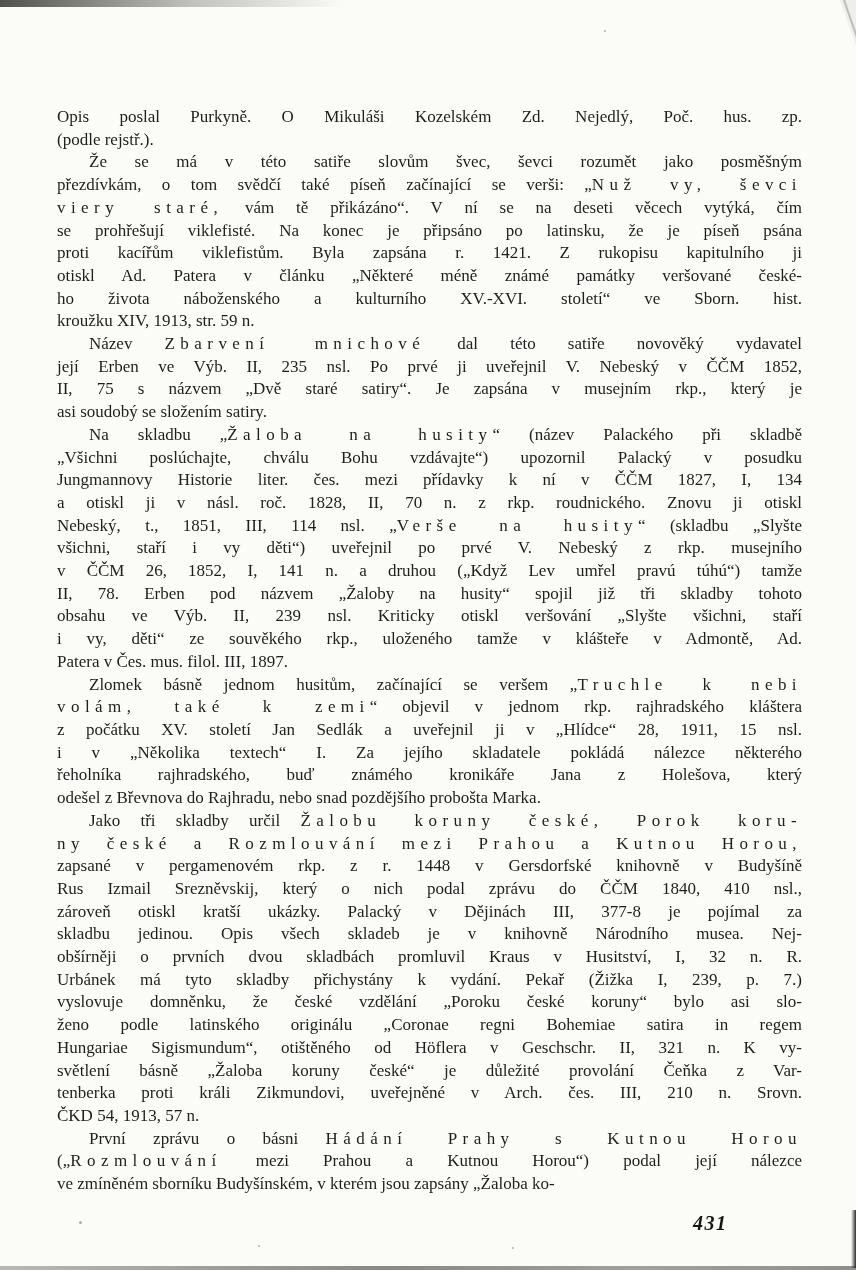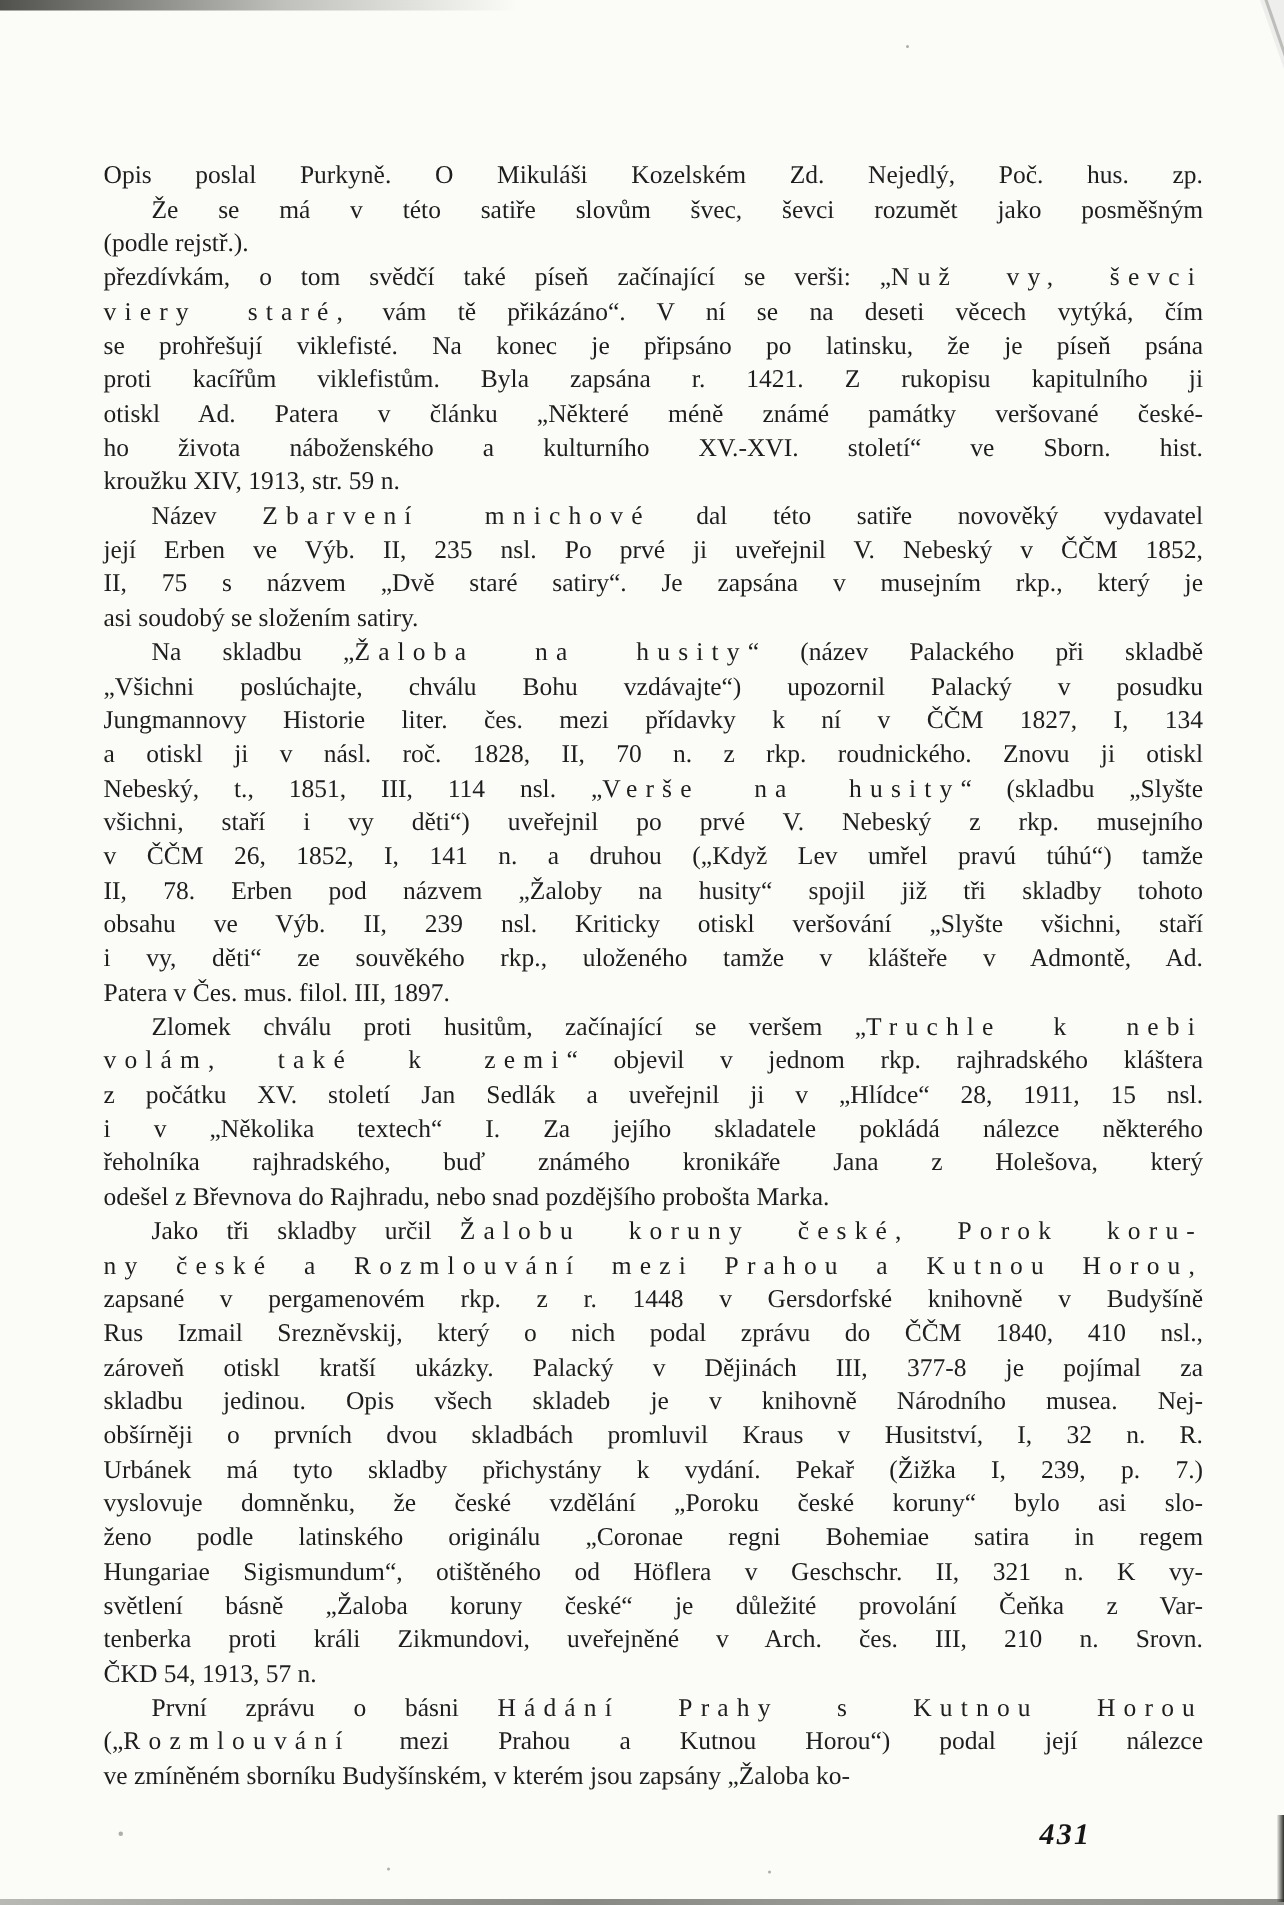--- a/index.html
+++ b/index.html
@@ -11,21 +11,21 @@
     font-family:"Liberation Serif", serif;
   }
   .text-block {
     position:absolute;
     left:57px; top:106px;
     width:745px;
     font-size:17px;
     line-height:22.7px;
     color:#1e1e1e;
   }
-  .line { text-align:justify; text-align-last:justify;margin-left:12px; }
+  .line { text-align:justify; text-align-last:justify; }
   .line.para-end { text-align-last:left; }
   .line.indent { text-indent:32px; }
   .it { }
   .spc { letter-spacing:0.32em; word-spacing:0.45em; }
   .page-number {
     position:absolute;
     left:693px; top:1212px;
     font-size:20px;
     font-weight:bold;
     letter-spacing:1.5px;
@@ -69,22 +69,22 @@
 </style>
 </head>
 <body>
 
 <div class="top-shadow"></div>
 <div class="corner-shade"></div>
 <div class="corner-line"></div>
 
 <div class="text-block">
     <div class="line"><span>Opis poslal Purkyně. O Mikuláši Kozelském Zd. Nejedlý, Poč. hus. zp.</span></div>
+    <div class="line para-end"><span>(podle rejstř.).</span></div>
     <div class="line indent"><span>Že se má v této satiře slovům švec, ševci rozumět jako posměšným</span></div>
-    <div class="line para-end"><span>(podle rejstř.).</span></div>
     <div class="line"><span>přezdívkám, o tom svědčí také píseň začínající se verši: „</span><span class="spc">Nuž vy, ševci</span></div>
     <div class="line"><span class="spc">viery staré,</span><span> vám tě přikázáno“. V ní se na deseti věcech vytýká, čím</span></div>
     <div class="line"><span>se prohřešují viklefisté. Na konec je připsáno po latinsku, že je píseň psána</span></div>
     <div class="line"><span>proti kacířům viklefistům. Byla zapsána r. 1421. Z rukopisu kapitulního ji</span></div>
     <div class="line"><span>otiskl </span><span class="it">Ad. Patera</span><span> v článku „Některé méně známé památky veršované české-</span></div>
     <div class="line"><span>ho života náboženského a kulturního XV.-XVI. století“ ve Sborn. hist.</span></div>
     <div class="line para-end"><span>kroužku XIV, 1913, str. 59 n.</span></div>
     <div class="line indent"><span>Název </span><span class="spc">Zbarvení mnichové</span><span> dal této satiře novověký vydavatel</span></div>
     <div class="line"><span>její </span><span class="it">Erben</span><span> ve Výb. II, 235 nsl. Po prvé ji uveřejnil </span><span class="it">V. Nebeský</span><span> v ČČM 1852,</span></div>
     <div class="line"><span>II, 75 s názvem „Dvě staré satiry“. Je zapsána v musejním rkp., který je</span></div>
@@ -93,21 +93,21 @@
     <div class="line"><span>„Všichni poslúchajte, chválu Bohu vzdávajte“) upozornil </span><span class="it">Palacký</span><span> v posudku</span></div>
     <div class="line"><span>Jungmannovy Historie liter. čes. mezi přídavky k ní v ČČM 1827, I, 134</span></div>
     <div class="line"><span>a otiskl ji v násl. roč. 1828, II, 70 n. z rkp. roudnického. Znovu ji otiskl</span></div>
     <div class="line"><span class="it">Nebeský</span><span>, t., 1851, III, 114 nsl. „</span><span class="spc">Verše na husity</span><span>“ (skladbu „Slyšte</span></div>
     <div class="line"><span>všichni, staří i vy děti“) uveřejnil po prvé </span><span class="it">V. Nebeský</span><span> z rkp. musejního</span></div>
     <div class="line"><span>v ČČM 26, 1852, I, 141 n. a druhou („Když Lev umřel pravú túhú“) tamže</span></div>
     <div class="line"><span>II, 78. </span><span class="it">Erben</span><span> pod názvem „Žaloby na husity“ spojil již tři skladby tohoto</span></div>
     <div class="line"><span>obsahu ve Výb. II, 239 nsl. Kriticky otiskl veršování „Slyšte všichni, staří</span></div>
     <div class="line"><span>i vy, děti“ ze souvěkého rkp., uloženého tamže v klášteře v Admontě, </span><span class="it">Ad.</span></div>
     <div class="line para-end"><span class="it">Patera</span><span> v Čes. mus. filol. III, 1897.</span></div>
-    <div class="line indent"><span>Zlomek chválu proti husitům, začínající se veršem „</span><span class="spc">Truchle k nebi</span></div>
+    <div class="line indent"><span>Zlomek básně jednom husitům, začínající se veršem „</span><span class="spc">Truchle k nebi</span></div>
     <div class="line"><span class="spc">volám, také k zemi</span><span>“ objevil v jednom rkp. rajhradského kláštera</span></div>
     <div class="line"><span>z počátku XV. století </span><span class="it">Jan Sedlák</span><span> a uveřejnil ji v „Hlídce“ 28, 1911, 15 nsl.</span></div>
     <div class="line"><span>i v „Několika textech“ I. Za jejího skladatele pokládá nálezce některého</span></div>
     <div class="line"><span>řeholníka rajhradského, buď známého kronikáře Jana z Holešova, který</span></div>
     <div class="line para-end"><span>odešel z Břevnova do Rajhradu, nebo snad pozdějšího probošta Marka.</span></div>
     <div class="line indent"><span>Jako tři skladby určil </span><span class="spc">Žalobu koruny české, Porok koru-</span></div>
     <div class="line"><span class="spc">ny české a Rozmlouvání mezi Prahou a Kutnou Horou,</span></div>
     <div class="line"><span>zapsané v pergamenovém rkp. z r. 1448 v Gersdorfské knihovně v Budyšíně</span></div>
     <div class="line"><span>Rus </span><span class="it">Izmail Srezněvskij</span><span>, který o nich podal zprávu do ČČM 1840, 410 nsl.,</span></div>
     <div class="line"><span>zároveň otiskl kratší ukázky. </span><span class="it">Palacký</span><span> v Dějinách III, 377-8 je pojímal za</span></div>

